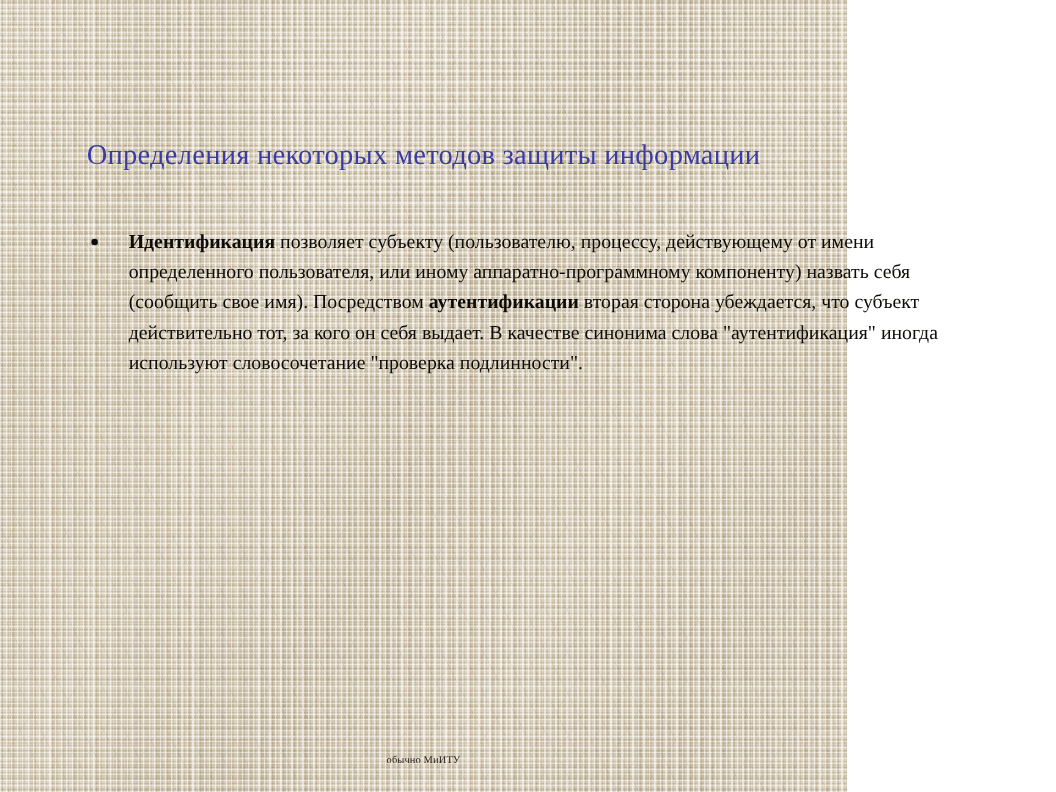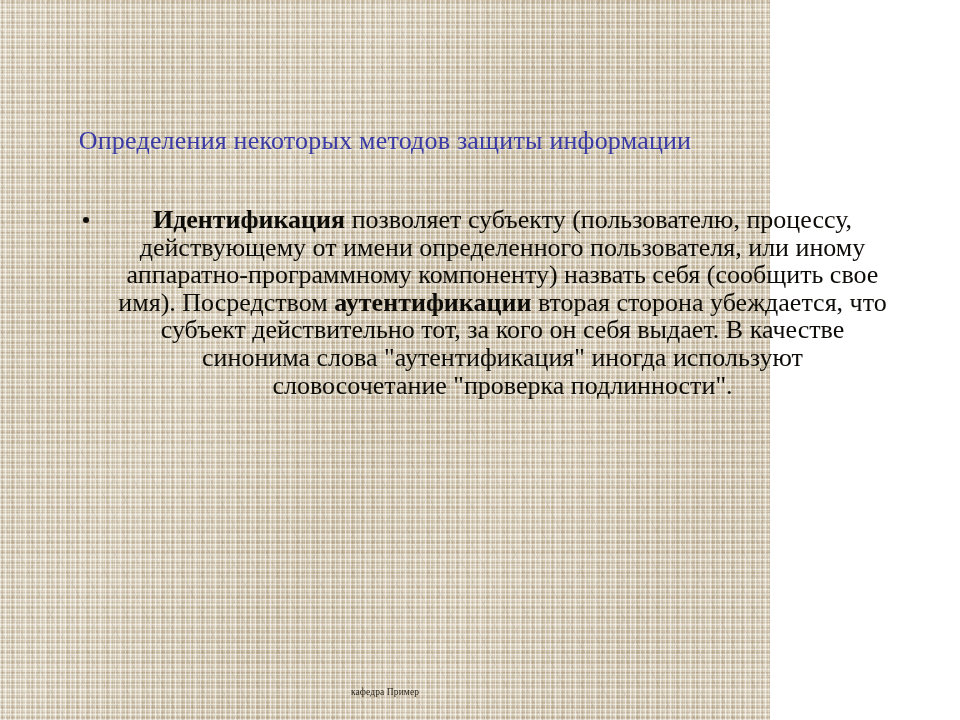--- a/index.html
+++ b/index.html
@@ -93,23 +93,23 @@
     left: 78px;
     top: 206px;
     width: 810px;
   }
 
   .bullet-item {
     position: relative;
     padding-left: 39px;
     margin: 0 0 5px 0;
     color: #0e0c08;
-    font-size: 26px;
+    font-size: 18px;
     line-height: 27.6px;
-    text-align: center;
+    text-align: left;
   }
 
   .bullet-item:last-child {
     margin-bottom: 0;
   }
 
   .bullet-marker {
     position: absolute;
     left: 5px;
     top: 11px;
@@ -147,16 +147,16 @@
     <div class="body-block">
 
       <div class="bullet-item">
         <span class="bullet-marker"></span>
         <span class="bullet-text"><b>Идентификация</b><span> позволяет субъекту (пользователю, процессу, действующему от имени определенного пользователя, или иному аппаратно-программному компоненту) назвать себя (сообщить свое имя). Посредством </span><b>аутентификации</b><span> вторая сторона убеждается, что субъект действительно тот, за кого он себя выдает. В качестве синонима слова "аутентификация" иногда используют словосочетание "проверка подлинности".</span></span>
       </div>
 
 
     </div>
 
-    <div class="slide-footer">кафедра Пример</div>
+    <div class="slide-footer">обычно МиИТУ</div>
 
   </div>
 </div>
 
 </body></html>

